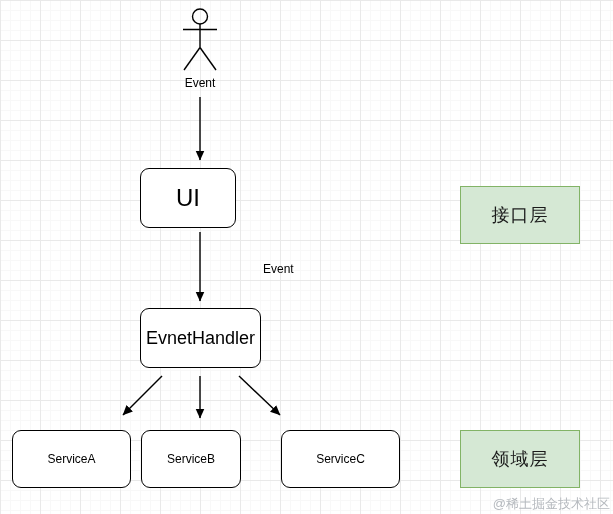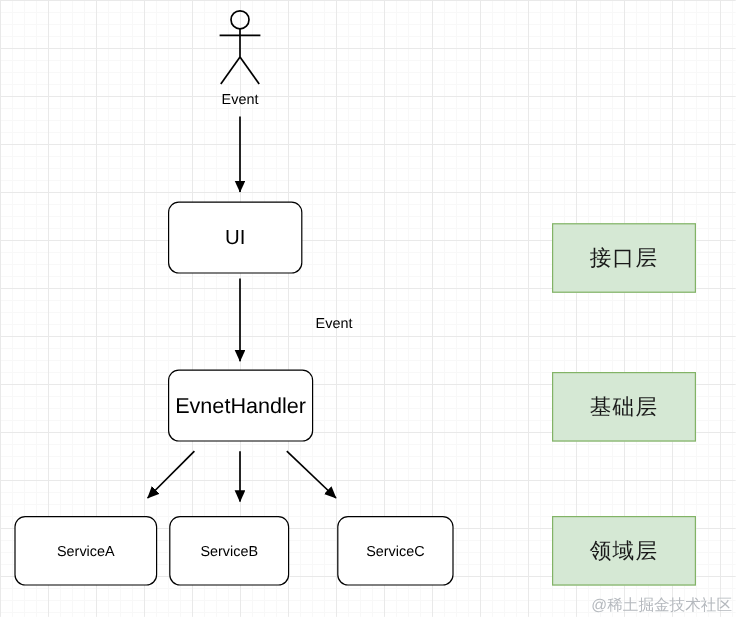--- a/index.html
+++ b/index.html
@@ -37,25 +37,25 @@
     background: #ffffff;
     border: 1.5px solid #000000;
     border-radius: 9px;
     display: flex;
     align-items: center;
     justify-content: center;
     color: #000000;
     box-sizing: border-box;
     text-align: center;
   }
-  .node-ui        { left: 140px; top: 168px; width: 112px; height: 60px; font-size: 17px; }
+  .node-ui        { left: 140px; top: 168px; width: 96px; height: 60px; font-size: 24px; }
   .node-handler   { left: 140px; top: 308px; width: 121px; height: 60px; font-size: 18px; }
   .node-service-a { left: 12px;  top: 430px; width: 119px; height: 58px; font-size: 12px; }
   .node-service-b { left: 141px; top: 430px; width: 100px; height: 58px; font-size: 12px; }
-  .node-service-c { left: 281px; top: 430px; width: 97px; height: 58px; font-size: 12px; }
+  .node-service-c { left: 281px; top: 430px; width: 119px; height: 58px; font-size: 12px; }
   .layer {
     position: absolute;
     left: 460px;
     width: 120px;
     height: 58px;
     display: flex;
     align-items: center;
     justify-content: center;
     font-size: 18px;
     color: #1a1a1a;
@@ -130,21 +130,18 @@
   <div class="node node-service-b">
     <span>ServiceB</span>
   </div>
   <div class="node node-service-c">
     <span>ServiceC</span>
   </div>
 
   <div class="layer layer-1" style="background: rgb(213, 232, 212); border: 1px solid rgb(130, 179, 102);">
     <span>接口层</span>
   </div>
-  <div class="layer layer-2" style="background: rgb(213, 232, 212); border: 1px solid rgb(130, 179, 102);">
-    <span>基础层</span>
-  </div>
   <div class="layer layer-3" style="background: rgb(213, 232, 212); border: 1px solid rgb(130, 179, 102);">
     <span>领域层</span>
   </div>
 
   <div class="watermark">@稀土掘金技术社区</div>
 </div>
 
 </body></html>

